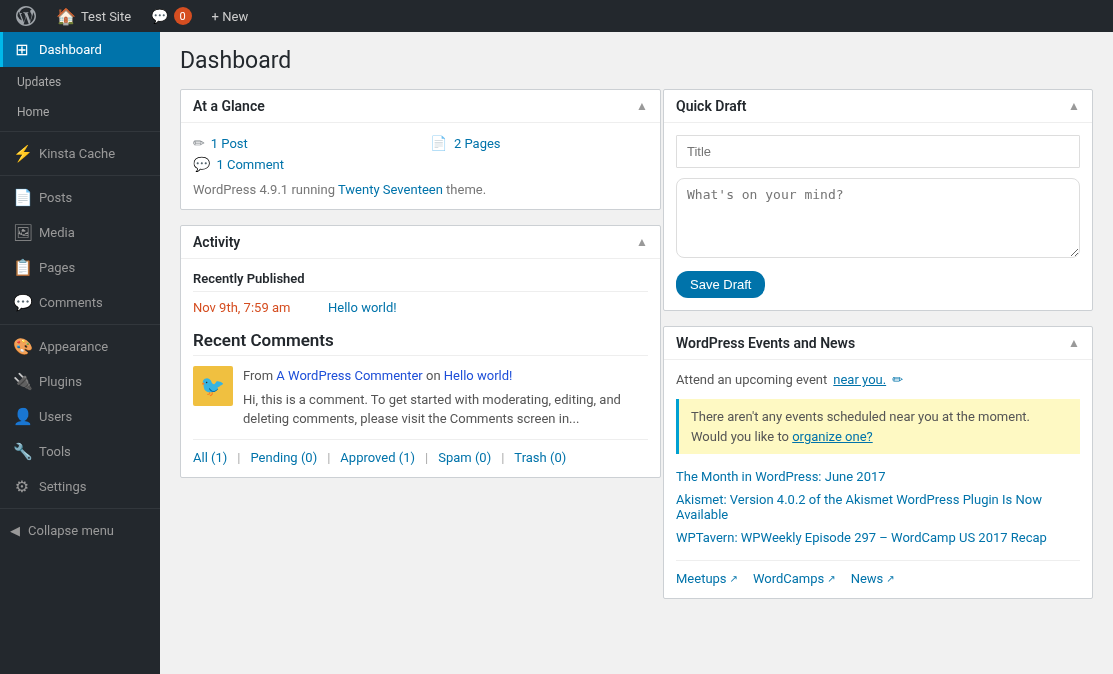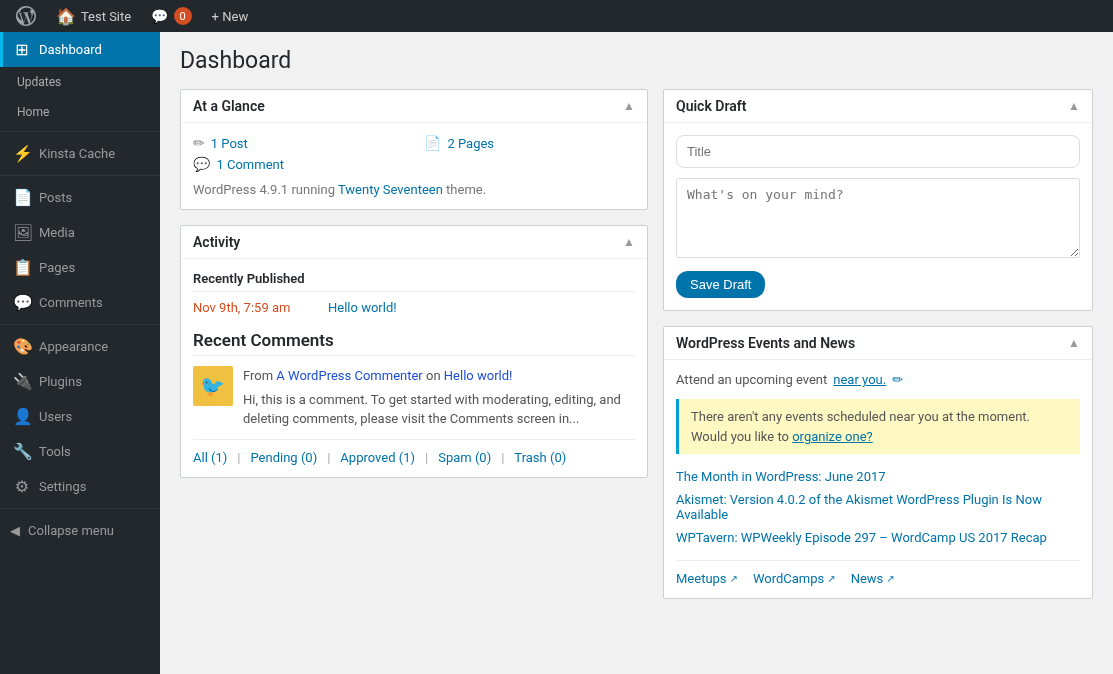--- a/index.html
+++ b/index.html
@@ -82,21 +82,21 @@
       font-size: 23px;
       font-weight: 400;
       color: #23282d;
       margin-bottom: 15px;
     }
 
     
     .dashboard-grid {
       display: grid;
       grid-template-columns: 1fr 430px;
-      gap: 15px;
+      gap: 2px;
     }
     .left-col { display: flex; flex-direction: column; gap: 15px; }
     .right-col { display: flex; flex-direction: column; gap: 15px; }
 
     
     .postbox {
       background: #fff;
       border: 1px solid #ccd0d4;
       border-radius: 2px;
     }
@@ -161,27 +161,27 @@
       display: flex; gap: 10px; flex-wrap: wrap;
       padding-top: 10px; border-top: 1px solid #eee;
       font-size: 13px;
     }
     .activity-footer a { color: #0073aa; text-decoration: none; }
     .activity-footer span { color: #aaa; }
 
     
     .quick-draft-input {
       width: 100%; padding: 8px 10px;
-      border: 1px solid #ddd; border-radius: 8px;
+      border: 1px solid #ddd; border-radius: 1px;
       font-size: 13px; color: #555;
       margin-bottom: 10px;
     }
     .quick-draft-textarea {
       width: 100%; padding: 8px 10px;
-      border: 1px solid #ddd; border-radius: 2px;
+      border: 1px solid #ddd; border-radius: 8px;
       font-size: 13px; color: #a21caf;
       min-height: 80px; resize: vertical;
       margin-bottom: 10px;
     }
     .save-draft-btn {
       background: #0073aa; color: #fff;
       border: none; border-radius: 12px;
       padding: 6px 14px; font-size: 13px;
       cursor: pointer;
     }

